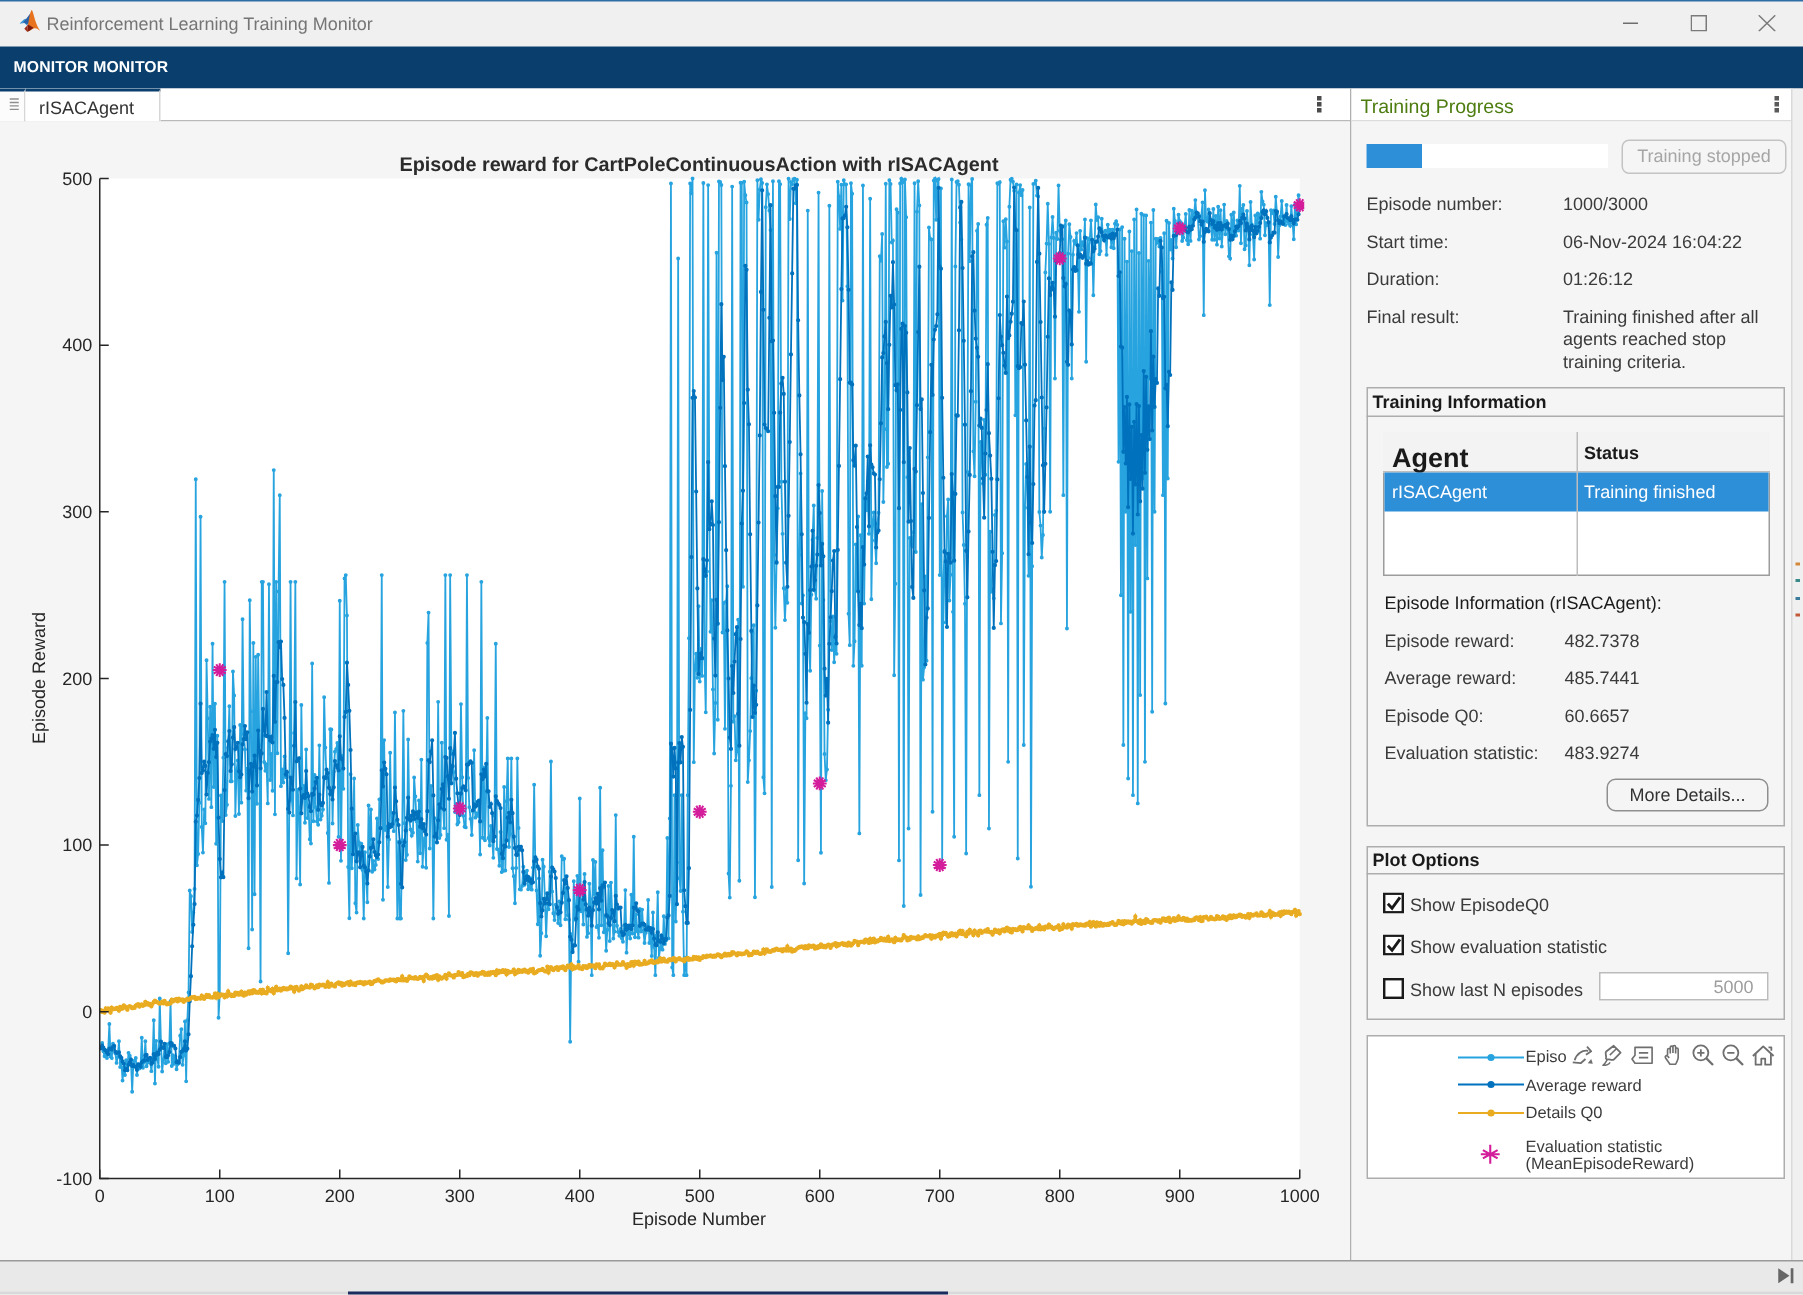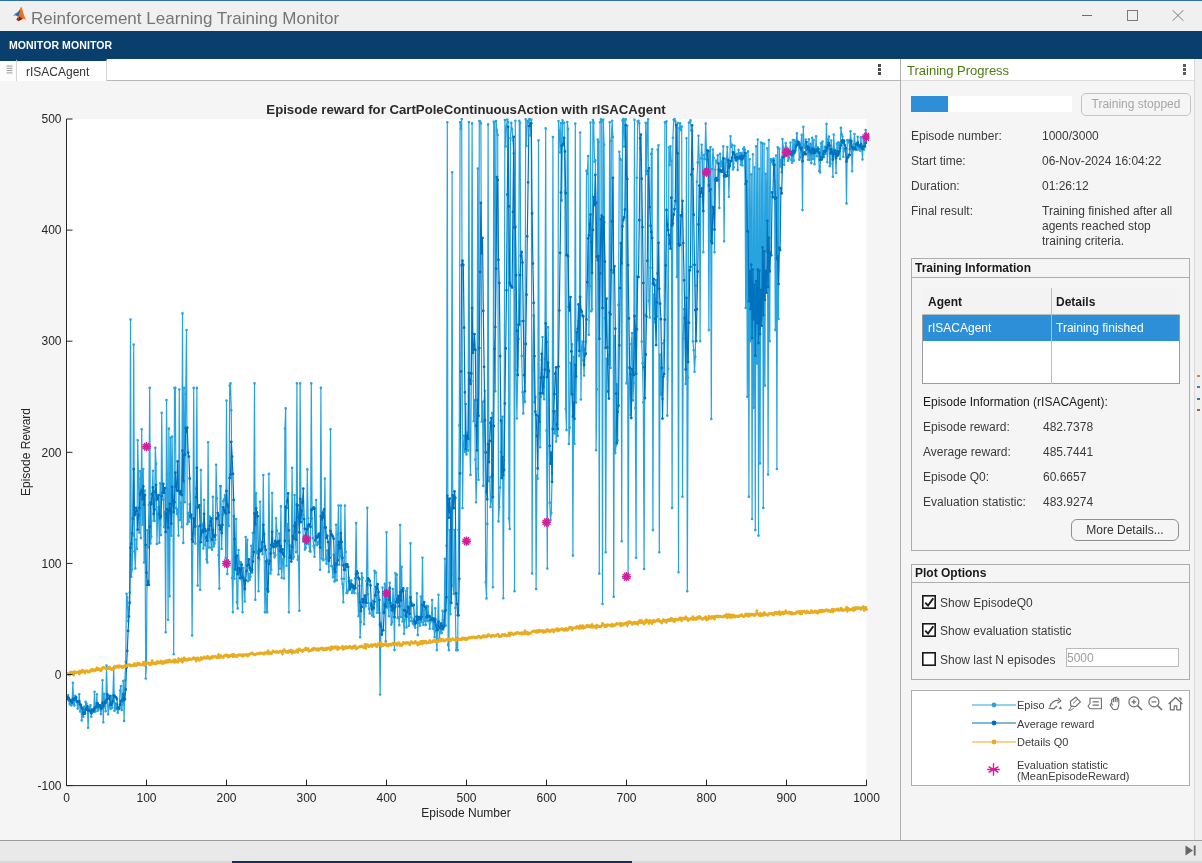--- a/index.html
+++ b/index.html
@@ -8,21 +8,21 @@
 </style></head>
 <body>
 <div class="abs" style="left:0;top:0;width:1202px;height:31px;background:#f0f0f0;border-top:1.5px solid #2e6ea6"></div>
 <svg style="position:absolute;left:13px;top:6px" width="14" height="17" viewBox="0 0 14 17">
 <path d="M0 9.8 C1.6 8.2 3.0 6.2 4.5 6.5 L6.5 8.1 L5.0 11.0 L3.2 9.4 Z" fill="#3f96d8"></path>
 <path d="M2.4 8.9 L4.5 6.5 L7.0 3.2 L7.9 5.8 L5.7 10.3 Z" fill="#2a62a8"></path>
 <path d="M3.2 13.2 L5.7 10.3 L5.1 15.2 Z" fill="#a32c20"></path>
 <path d="M5.1 15.2 L5.7 10.3 L7.0 3.2 C7.5 1.7 7.9 0.7 8.3 0.7 C9.1 2.2 9.7 5.1 10.4 7.3 C11.2 9.9 12.5 12.9 13.8 14.5 C12.4 13.7 11.3 12.6 10.0 12.9 C8.7 13.2 7.2 14.7 5.1 15.2 Z" fill="#e8731f"></path>
 <path d="M5.7 10.3 L9.4 12.5 C8.4 13.2 7.0 14.6 5.1 15.2 Z" fill="#7d1d12"></path>
 </svg>
-<div class="abs" style="left:31px;top:9px;font-size:17px;color:#757575">Reinforcement Learning Training Monitor</div>
+<div class="abs" style="left:31px;top:9px;font-size:12px;color:#757575">Reinforcement Learning Training Monitor</div>
 <div style="position:absolute;left:1082px;top:14.6px;width:10px;height:1.2px;background:#6e6e6e"></div>
 <svg style="position:absolute;left:1127px;top:10px" width="11" height="11" viewBox="0 0 11 11" fill="none" stroke="#7a7a7a" stroke-width="1">
     <rect x="0.5" y="0.5" width="10" height="10"></rect>
   </svg>
 <svg style="position:absolute;left:1172px;top:10px" width="12" height="11" viewBox="0 0 12 11" stroke="#7a7a7a" stroke-width="1">
     <path d="M0.5 0.2l11 10.6M11.5 0.2L0.5 10.8"></path>
   </svg>
 <div class="abs" style="left:0;top:31px;width:1202px;height:28px;background:#0a3f6d"></div>
 <div class="abs" style="left:9px;top:39px;font-size:10.5px;font-weight:bold;color:#fff;letter-spacing:.1px">MONITOR MONITOR</div>
 
@@ -96,22 +96,22 @@
 <div class="lbl" style="left:911px;top:178.5px">Duration:</div>
 <div class="lbl" style="left:1042px;top:178.5px">01:26:12</div>
 <div class="lbl" style="left:911px;top:203.5px">Final result:</div>
 <div class="lbl" style="left:1042px;top:203.5px;white-space:normal;width:150px;line-height:15.4px">Training finished after all agents reached stop training criteria.</div>
 
 <div class="abs" style="left:911px;top:258px;width:279px;height:293px;border:1px solid #adadad"></div>
 <div class="abs" style="left:915px;top:260.5px;font-size:12px;font-weight:bold;color:#1a1a1a">Training Information</div>
 <div class="abs" style="left:911px;top:277px;width:279px;height:1px;background:#adadad"></div>
 <div class="abs" style="left:922px;top:288px;width:258px;height:96px;background:#fff;border:1px solid #9c9c9c"></div>
 <div class="abs" style="left:922px;top:288px;width:258px;height:27px;background:#f3f3f3;border-bottom:1px solid #bdbdbd"></div>
-<div class="abs" style="left:928px;top:295px;font-size:12px;font-weight:bold;color:#1a1a1a">Agent</div>
-<div class="abs" style="left:1056px;top:295px;font-size:12px;font-weight:bold;color:#1a1a1a">Details</div>
+<div class="abs" style="left:928px;top:295px;font-size:18px;font-weight:bold;color:#1a1a1a">Agent</div>
+<div class="abs" style="left:1056px;top:295px;font-size:12px;font-weight:bold;color:#1a1a1a">Status</div>
 <div class="abs" style="left:923px;top:315px;width:256px;height:26px;background:#2e8fd9"></div>
 <div class="abs" style="left:928px;top:321px;font-size:12px;color:#fff">rISACAgent</div>
 <div class="abs" style="left:1056px;top:321px;font-size:12px;color:#fff">Training finished</div>
 <div class="abs" style="left:1051px;top:288px;width:1px;height:96px;background:#bdbdbd"></div>
 
 <div class="abs" style="left:923px;top:395px;font-size:12px;font-weight:normal;color:#1a1a1a">Episode Information (rISACAgent):</div>
 <div class="lbl" style="left:923px;top:420px">Episode reward:</div>
 <div class="lbl" style="left:1043px;top:420px">482.7378</div>
 <div class="lbl" style="left:923px;top:445px">Average reward:</div>
 <div class="lbl" style="left:1043px;top:445px">485.7441</div>
@@ -131,21 +131,21 @@
 <div class="lbl" style="left:940px;top:595.5px">Show EpisodeQ0</div>
 <svg style="position:absolute;left:922px;top:623px" width="14" height="14" viewBox="0 0 13 13">
     <rect x="0.75" y="0.75" width="11.5" height="11.5" fill="#fff" stroke="#1a1a1a" stroke-width="1.5"></rect>
     <path d="M3 7l2.6 2.8L10.5 3" stroke="#1a1a1a" stroke-width="1.8" fill="none"></path>
   </svg>
 <div class="lbl" style="left:940px;top:624px">Show evaluation statistic</div>
 <svg style="position:absolute;left:922px;top:651.5px" width="14" height="14" viewBox="0 0 13 13">
     <rect x="0.75" y="0.75" width="11.5" height="11.5" fill="#fff" stroke="#1a1a1a" stroke-width="1.5"></rect>
   </svg>
 <div class="lbl" style="left:940px;top:652.5px">Show last N episodes</div>
-<div class="abs" style="left:1066px;top:647.5px;width:113px;height:19px;background:#fff;border:1px solid #bbb;font-size:12px;color:#9e9e9e;text-align:left;line-height:18px;padding-right:9px">5000</div>
+<div class="abs" style="left:1066px;top:647.5px;width:113px;height:19px;background:#fff;border:1px solid #bbb;font-size:12px;color:#9e9e9e;text-align:right;line-height:18px;padding-right:9px">5000</div>
 
 <div class="abs" style="left:911px;top:690px;width:279px;height:96px;background:#fff;border:1px solid #adadad"></div>
 <svg style="position:absolute;left:971px;top:700.5px" width="46" height="8" viewBox="0 0 46 8">
     <path d="M1 4h44" stroke="#27a4df" stroke-width="1.2"></path>
     <circle cx="23" cy="4" r="2.4" fill="#27a4df"></circle>
   </svg>
 <div class="lbl" style="left:1017px;top:699px;font-size:11px">Episode reward</div>
 <div class="abs" style="left:1044px;top:692px;width:143px;height:22px;background:#fff"></div>
 <svg style="position:absolute;left:1047px;top:695px" width="17" height="17" viewBox="0 0 17 17" fill="none" stroke="#6f6f6f" stroke-width="1.2" stroke-linejoin="round">
     <path d="M1.5 13.2 L6.8 13.8 L10 11"></path>

